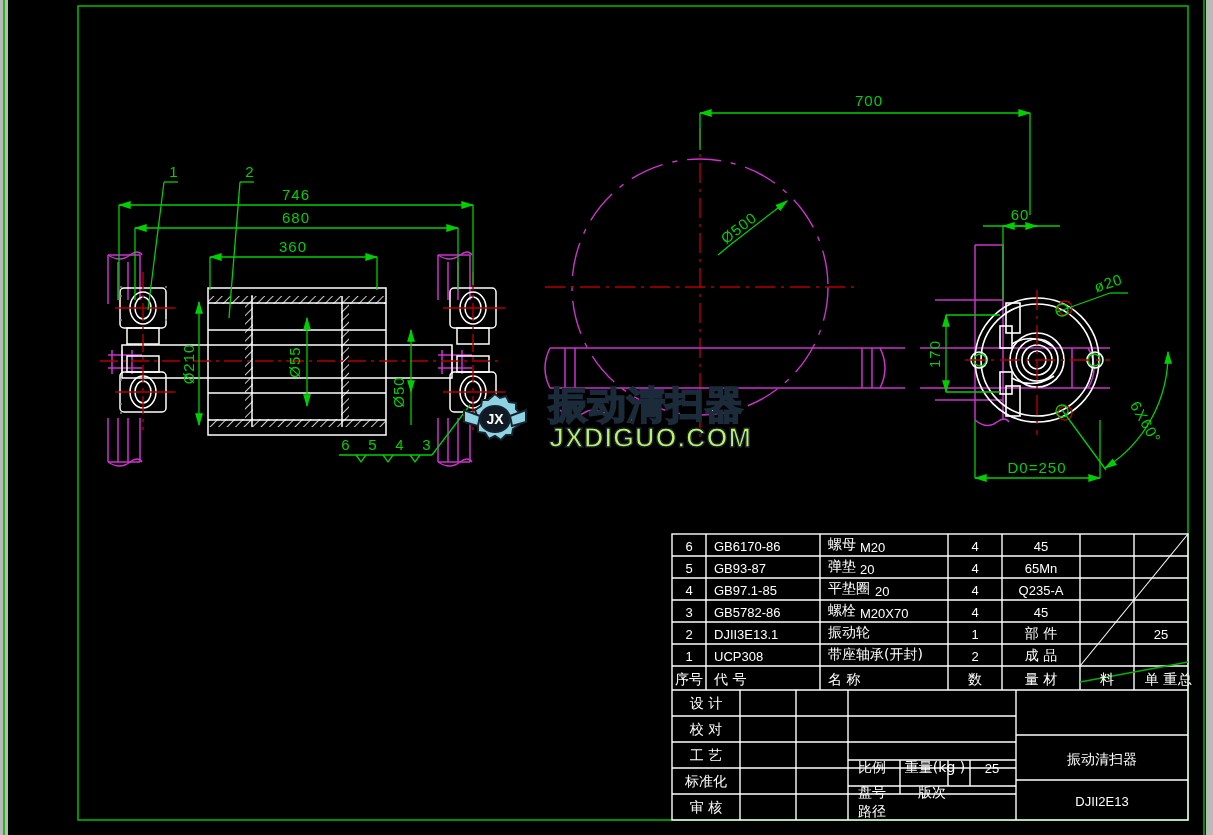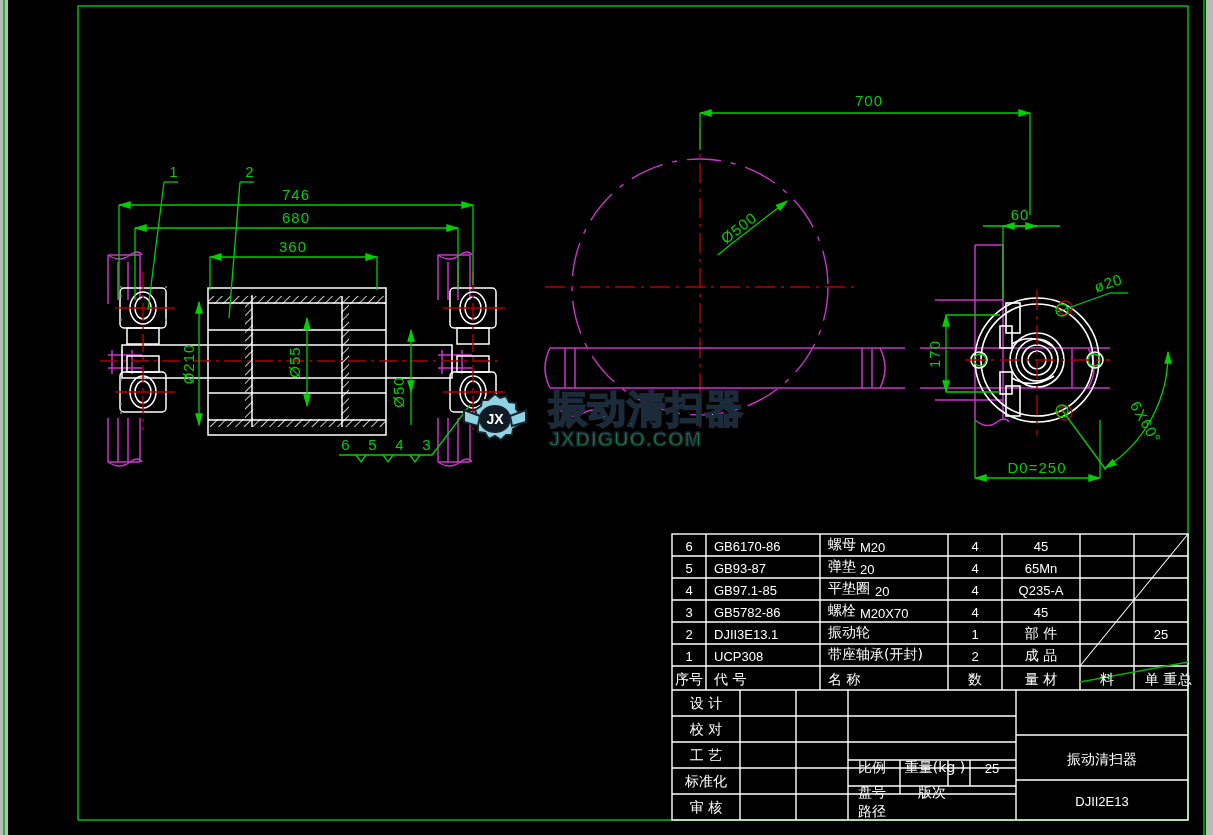--- a/index.html
+++ b/index.html
@@ -10,22 +10,22 @@
   svg.layer{position:absolute;left:0;top:0;width:1213px;height:835px;}
   .cad-text{font-family:"Liberation Sans",sans-serif;fill:#00d000;font-size:15px;letter-spacing:1px;}
   .cad-text-w{font-family:"Liberation Sans",sans-serif;fill:#ffffff;font-size:13px;}
   .cad-cn{font-family:"DejaVu Sans",sans-serif;fill:#ffffff;font-size:14px;}
   .wm{position:absolute;left:462px;top:386px;width:296px;height:66px;
       display:flex;align-items:center;gap:21px;}
   .wm-badge{width:66px;height:62px;position:relative;}
   .wm-txt{display:flex;flex-direction:column;line-height:1;}
   .wm-cn{font-family:"DejaVu Sans",sans-serif;font-weight:bold;font-size:38px;
      color:#cfe9f2;-webkit-text-stroke:2px #1b2b3a;letter-spacing:1px;}
-  .wm-en{font-family:"Liberation Sans",sans-serif;font-weight:bold;font-size:20px;
-     color:#15803d;-webkit-text-stroke:1.5px #14212e;letter-spacing:1px;margin-top:1px;}
+  .wm-en{font-family:"Liberation Sans",sans-serif;font-weight:bold;font-size:27px;
+     color:#bef264;-webkit-text-stroke:1.5px #14212e;letter-spacing:1px;margin-top:1px;}
 </style>
 </head>
 <body>
 
 <div id="root">
 
   <div class="gray-strip" style="left:0;top:0;width:8px;height:835px;"></div>
   <div class="gray-strip" style="left:1206px;top:0;width:7px;height:835px;"></div>
 
   <svg class="layer" viewBox="0 0 1213 835">

